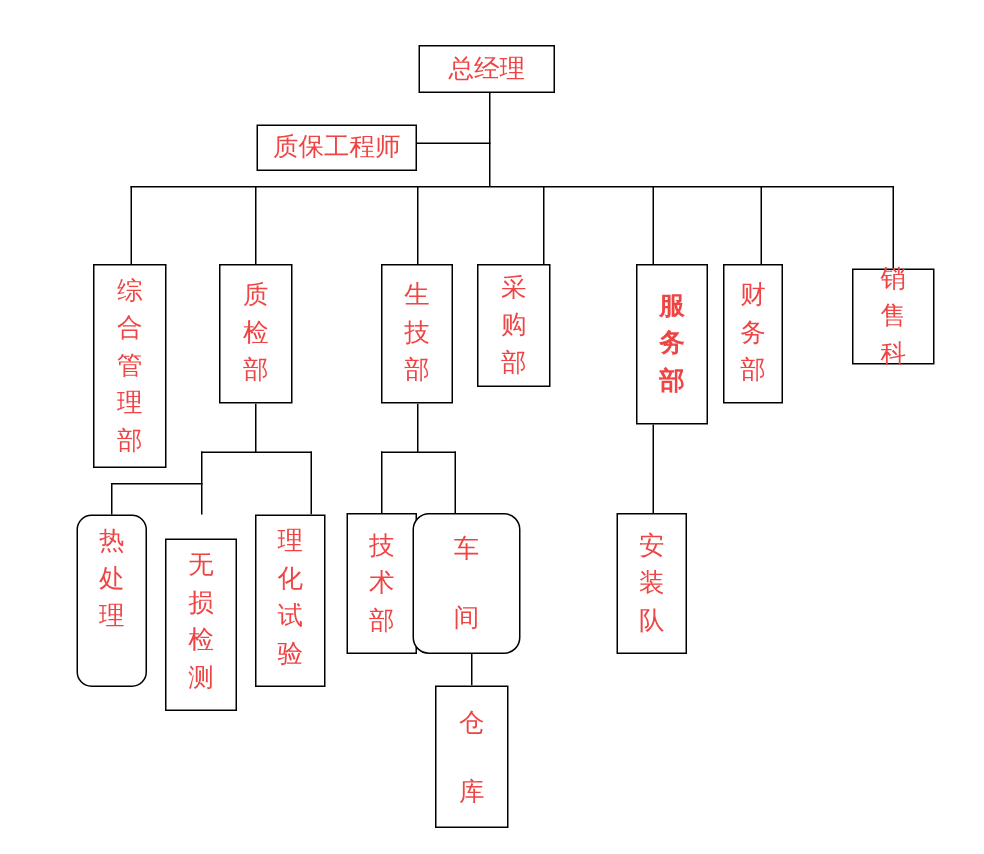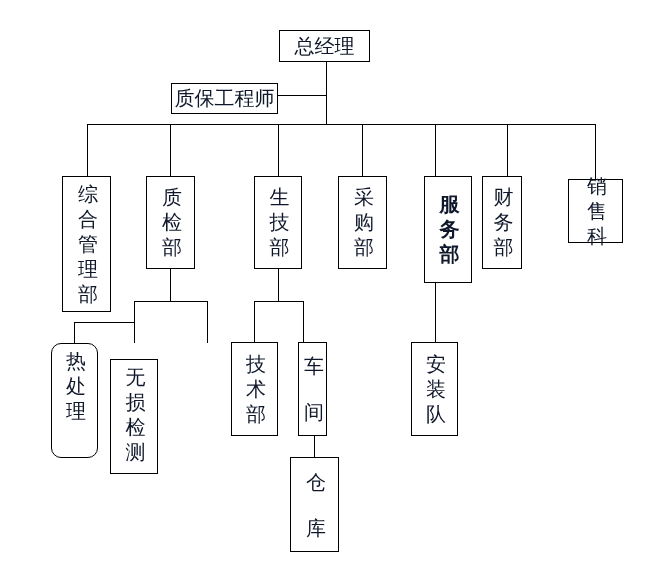--- a/index.html
+++ b/index.html
@@ -18,22 +18,22 @@
   .box {
     position: absolute;
     box-sizing: border-box;
     border: 1px solid #000000;
     background: #ffffff;
     display: flex;
     align-items: center;
     justify-content: center;
   }
   .lbl {
-    font-size: 20px;
-    color: #0f172a;
+    font-size: 17px;
+    color: #ef4444;
     line-height: 25px;
   }
   
   .h .lbl { white-space: nowrap; }
   
   .v .lbl {
     width: 17px;
     word-break: break-all;
     text-align: center;
     line-height: 25px;
@@ -88,43 +88,46 @@
 
   <div class="box h" style="left:171px;top:83px;width:107px;height:31px;">
     <span class="lbl">质保工程师</span>
   </div>
   <div class="box v" style="left:146px;top:176px;width:49px;height:93px;">
     <span class="lbl">质检部</span>
   </div>
   <div class="box v" style="left:254px;top:176px;width:48px;height:93px;">
     <span class="lbl">生技部</span>
   </div>
-  <div class="box v" style="left:338px;top:176px;width:49px;height:93px;">
+  <div class="box v" style="left:318px;top:176px;width:49px;height:82px;">
     <span class="lbl">采购部</span>
   </div>
   <div class="box v" style="left:424px;top:176px;width:48px;height:107px;font-weight:bold;">
     <span class="lbl">服务部</span>
   </div>
   <div class="box v" style="left:482px;top:176px;width:40px;height:93px;">
     <span class="lbl">财务部</span>
   </div>
   <div class="box v" style="left:568px;top:179px;width:55px;height:64px;">
     <span class="lbl">销售科</span>
   </div>
 
   <div class="box v top" style="left:51px;top:343px;width:47px;height:115px;border-radius:10px;">
     <span class="lbl">热处理</span>
   </div>
   <div class="box v top" style="left:110px;top:343px;width:48px;height:115px;margin-top:16px;">
     <span class="lbl">无损检测</span>
   </div>
+  <div class="box v top" style="left:170px;top:343px;width:47px;height:115px;">
+    <span class="lbl">理化试验</span>
+  </div>
   <div class="box v" style="left:231px;top:342px;width:47px;height:94px;">
     <span class="lbl">技术部</span>
   </div>
-  <div class="box v sp" style="left:298px;top:342px;width:29px;height:94px;">
+  <div class="box v sp" style="left:275px;top:342px;width:72px;height:94px;border-radius:11px;">
     <span class="lbl">车间</span>
   </div>
   <div class="box v" style="left:411px;top:342px;width:47px;height:94px;">
     <span class="lbl">安装队</span>
   </div>
 
   <div class="box v sp" style="left:290px;top:457px;width:49px;height:95px;">
     <span class="lbl">仓库</span>
   </div>
 

